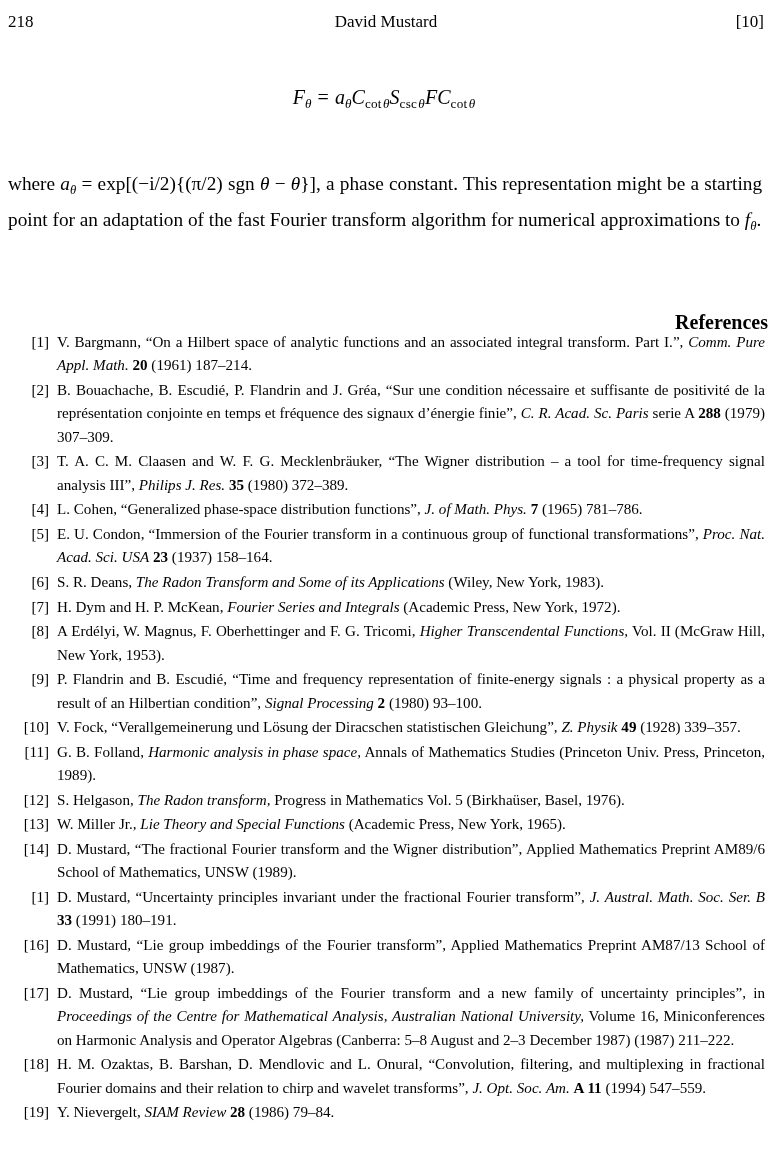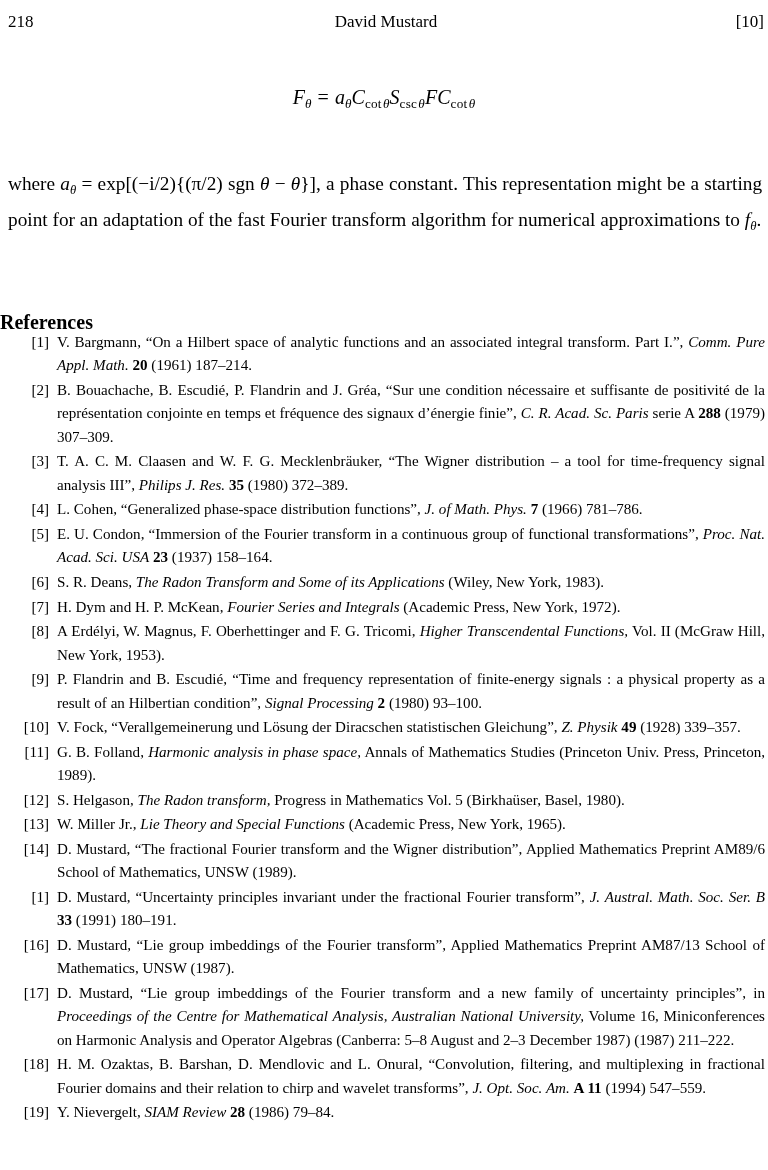--- a/index.html
+++ b/index.html
@@ -77,21 +77,21 @@
     font-style: italic;
   }
   .nb { white-space: nowrap; }
 
   
   .ref-heading {
     position: absolute;
     top: 294px;
     left: 0;
     right: 0;
-    text-align: left;
+    text-align: right;
     font-size: 20px;
     font-weight: bold;
   }
 
   
   .ref-list {
     position: absolute;
     top: 331px;
     left: 8px;
     width: 757px;
@@ -157,21 +157,21 @@
       <div class="ref-item">
         <span class="ref-num">[2]</span>
         <span class="ref-text"><span>B. Bouachache, B. Escudié, P. Flandrin and J. Gréa, “Sur une condition nécessaire et suffisante de positivité de la représentation conjointe en temps et fréquence des signaux d’énergie finie”, </span><span class="it">C. R. Acad. Sc. Paris</span><span> serie A </span><span class="bd">288</span><span> (1979) 307–309.</span></span>
       </div>
       <div class="ref-item">
         <span class="ref-num">[3]</span>
         <span class="ref-text"><span>T. A. C. M. Claasen and W. F. G. Mecklenbräuker, “The Wigner distribution – a tool for time-frequency signal analysis III”, </span><span class="it">Philips J. Res.</span><span> </span><span class="bd">35</span><span> (1980) 372–389.</span></span>
       </div>
       <div class="ref-item">
         <span class="ref-num">[4]</span>
-        <span class="ref-text"><span>L. Cohen, “Generalized phase-space distribution functions”, </span><span class="it">J. of Math. Phys.</span><span> </span><span class="bd">7</span><span> (1966) 781–786.</span></span>
+        <span class="ref-text"><span>L. Cohen, “Generalized phase-space distribution functions”, </span><span class="it">J. of Math. Phys.</span><span> </span><span class="bd">7</span><span> (1965) 781–786.</span></span>
       </div>
       <div class="ref-item">
         <span class="ref-num">[5]</span>
         <span class="ref-text"><span>E. U. Condon, “Immersion of the Fourier transform in a continuous group of functional transformations”, </span><span class="it">Proc. Nat. Acad. Sci. USA</span><span> </span><span class="bd">23</span><span> (1937) 158–164.</span></span>
       </div>
       <div class="ref-item">
         <span class="ref-num">[6]</span>
         <span class="ref-text"><span>S. R. Deans, </span><span class="it">The Radon Transform and Some of its Applications</span><span> (Wiley, New York, 1983).</span></span>
       </div>
       <div class="ref-item">
@@ -189,21 +189,21 @@
       <div class="ref-item">
         <span class="ref-num">[10]</span>
         <span class="ref-text"><span>V. Fock, “Verallgemeinerung und Lösung der Diracschen statistischen Gleichung”, </span><span class="it">Z. Physik</span><span> </span><span class="bd">49</span><span> (1928) 339–357.</span></span>
       </div>
       <div class="ref-item">
         <span class="ref-num">[11]</span>
         <span class="ref-text"><span>G. B. Folland, </span><span class="it">Harmonic analysis in phase space,</span><span> Annals of Mathematics Studies (Princeton Univ. Press, Princeton, 1989).</span></span>
       </div>
       <div class="ref-item">
         <span class="ref-num">[12]</span>
-        <span class="ref-text"><span>S. Helgason, </span><span class="it">The Radon transform,</span><span> Progress in Mathematics Vol. 5 (Birkhaüser, Basel, 1980).</span></span>
+        <span class="ref-text"><span>S. Helgason, </span><span class="it">The Radon transform,</span><span> Progress in Mathematics Vol. 5 (Birkhaüser, Basel, 1976).</span></span>
       </div>
       <div class="ref-item">
         <span class="ref-num">[13]</span>
         <span class="ref-text"><span>W. Miller Jr., </span><span class="it">Lie Theory and Special Functions</span><span> (Academic Press, New York, 1965).</span></span>
       </div>
       <div class="ref-item">
         <span class="ref-num">[14]</span>
         <span class="ref-text"><span>D. Mustard, “The fractional Fourier transform and the Wigner distribution”, Applied Mathematics Preprint AM89/6 School of Mathematics, UNSW (1989).</span></span>
       </div>
       <div class="ref-item">

